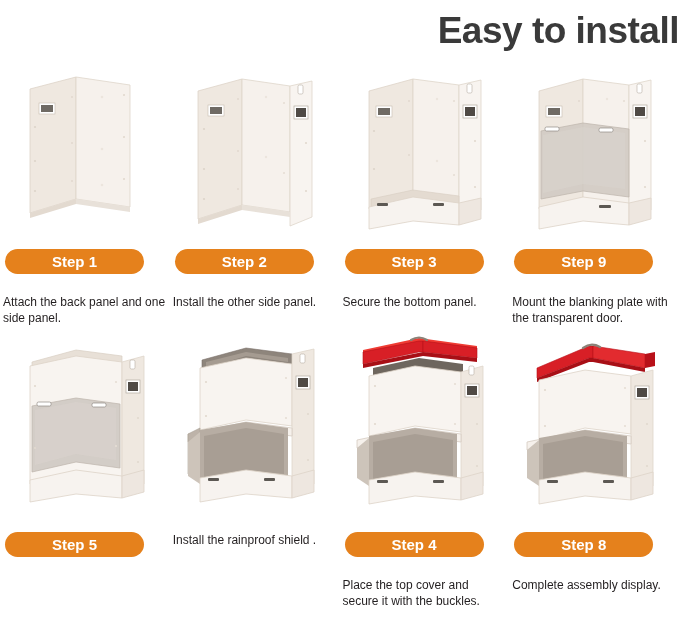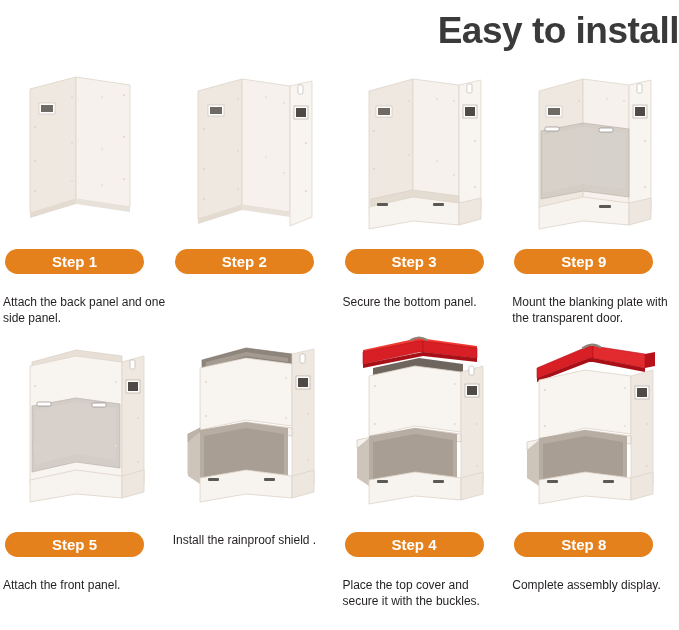--- a/index.html
+++ b/index.html
@@ -138,20 +138,21 @@
             <circle cx="86" cy="40" r="1.2" fill="#ece5dd"></circle>
             <circle cx="86" cy="100" r="1.2" fill="#ece5dd"></circle>
             <circle cx="104" cy="46" r="1.1" fill="#e6ded5"></circle>
             <circle cx="104" cy="116" r="1.1" fill="#e6ded5"></circle>
             <circle cx="126" cy="86" r="1.1" fill="#e2d9cf"></circle>
             <circle cx="126" cy="134" r="1.1" fill="#e2d9cf"></circle>
           </g>
         </svg>
       </div>
       <div class="badge">Step 2</div>
+      <div class="caption">Install the other side panel.</div>
     </div>
 
     <div class="cell">
       <div class="art">
         <svg width="150" height="180" viewBox="0 0 150 180">
           <g>
             <polygon points="20,34 64,22 64,142 20,152" fill="#efe8e0" stroke="#ddd3c8" stroke-width="0.8"></polygon>
             <polygon points="64,22 110,28 110,148 64,142" fill="#f6f1ec" stroke="#ded5ca" stroke-width="0.8"></polygon>
             <polygon points="110,28 132,23 132,153 110,160" fill="#f8f4f0" stroke="#ded5ca" stroke-width="0.8"></polygon>
 
@@ -246,21 +247,20 @@
             <circle cx="25" cy="58" r="1.1" fill="#e2d9cf"></circle>
             <circle cx="25" cy="120" r="1.1" fill="#e2d9cf"></circle>
             <circle cx="106" cy="54" r="1.1" fill="#e6ded5"></circle>
             <circle cx="106" cy="118" r="1.1" fill="#e6ded5"></circle>
             <circle cx="128" cy="90" r="1.1" fill="#e2d9cf"></circle>
             <circle cx="128" cy="134" r="1.1" fill="#e2d9cf"></circle>
           </g>
         </svg>
       </div>
       <div class="badge">Step 5</div>
-      <div class="caption">Attach the front panel.</div>
     </div>
 
     <div class="cell">
       <div class="art">
         <svg width="150" height="182" viewBox="0 0 150 182">
           <g>
 
             <polygon points="22,32 66,20 112,26 112,36 66,30 22,42" fill="#8e857c" stroke="#7a716a" stroke-width="0.6"></polygon>
             <polygon points="26,34 66,24 108,30 108,34 66,28 26,40" fill="#a59b91"></polygon>
 

